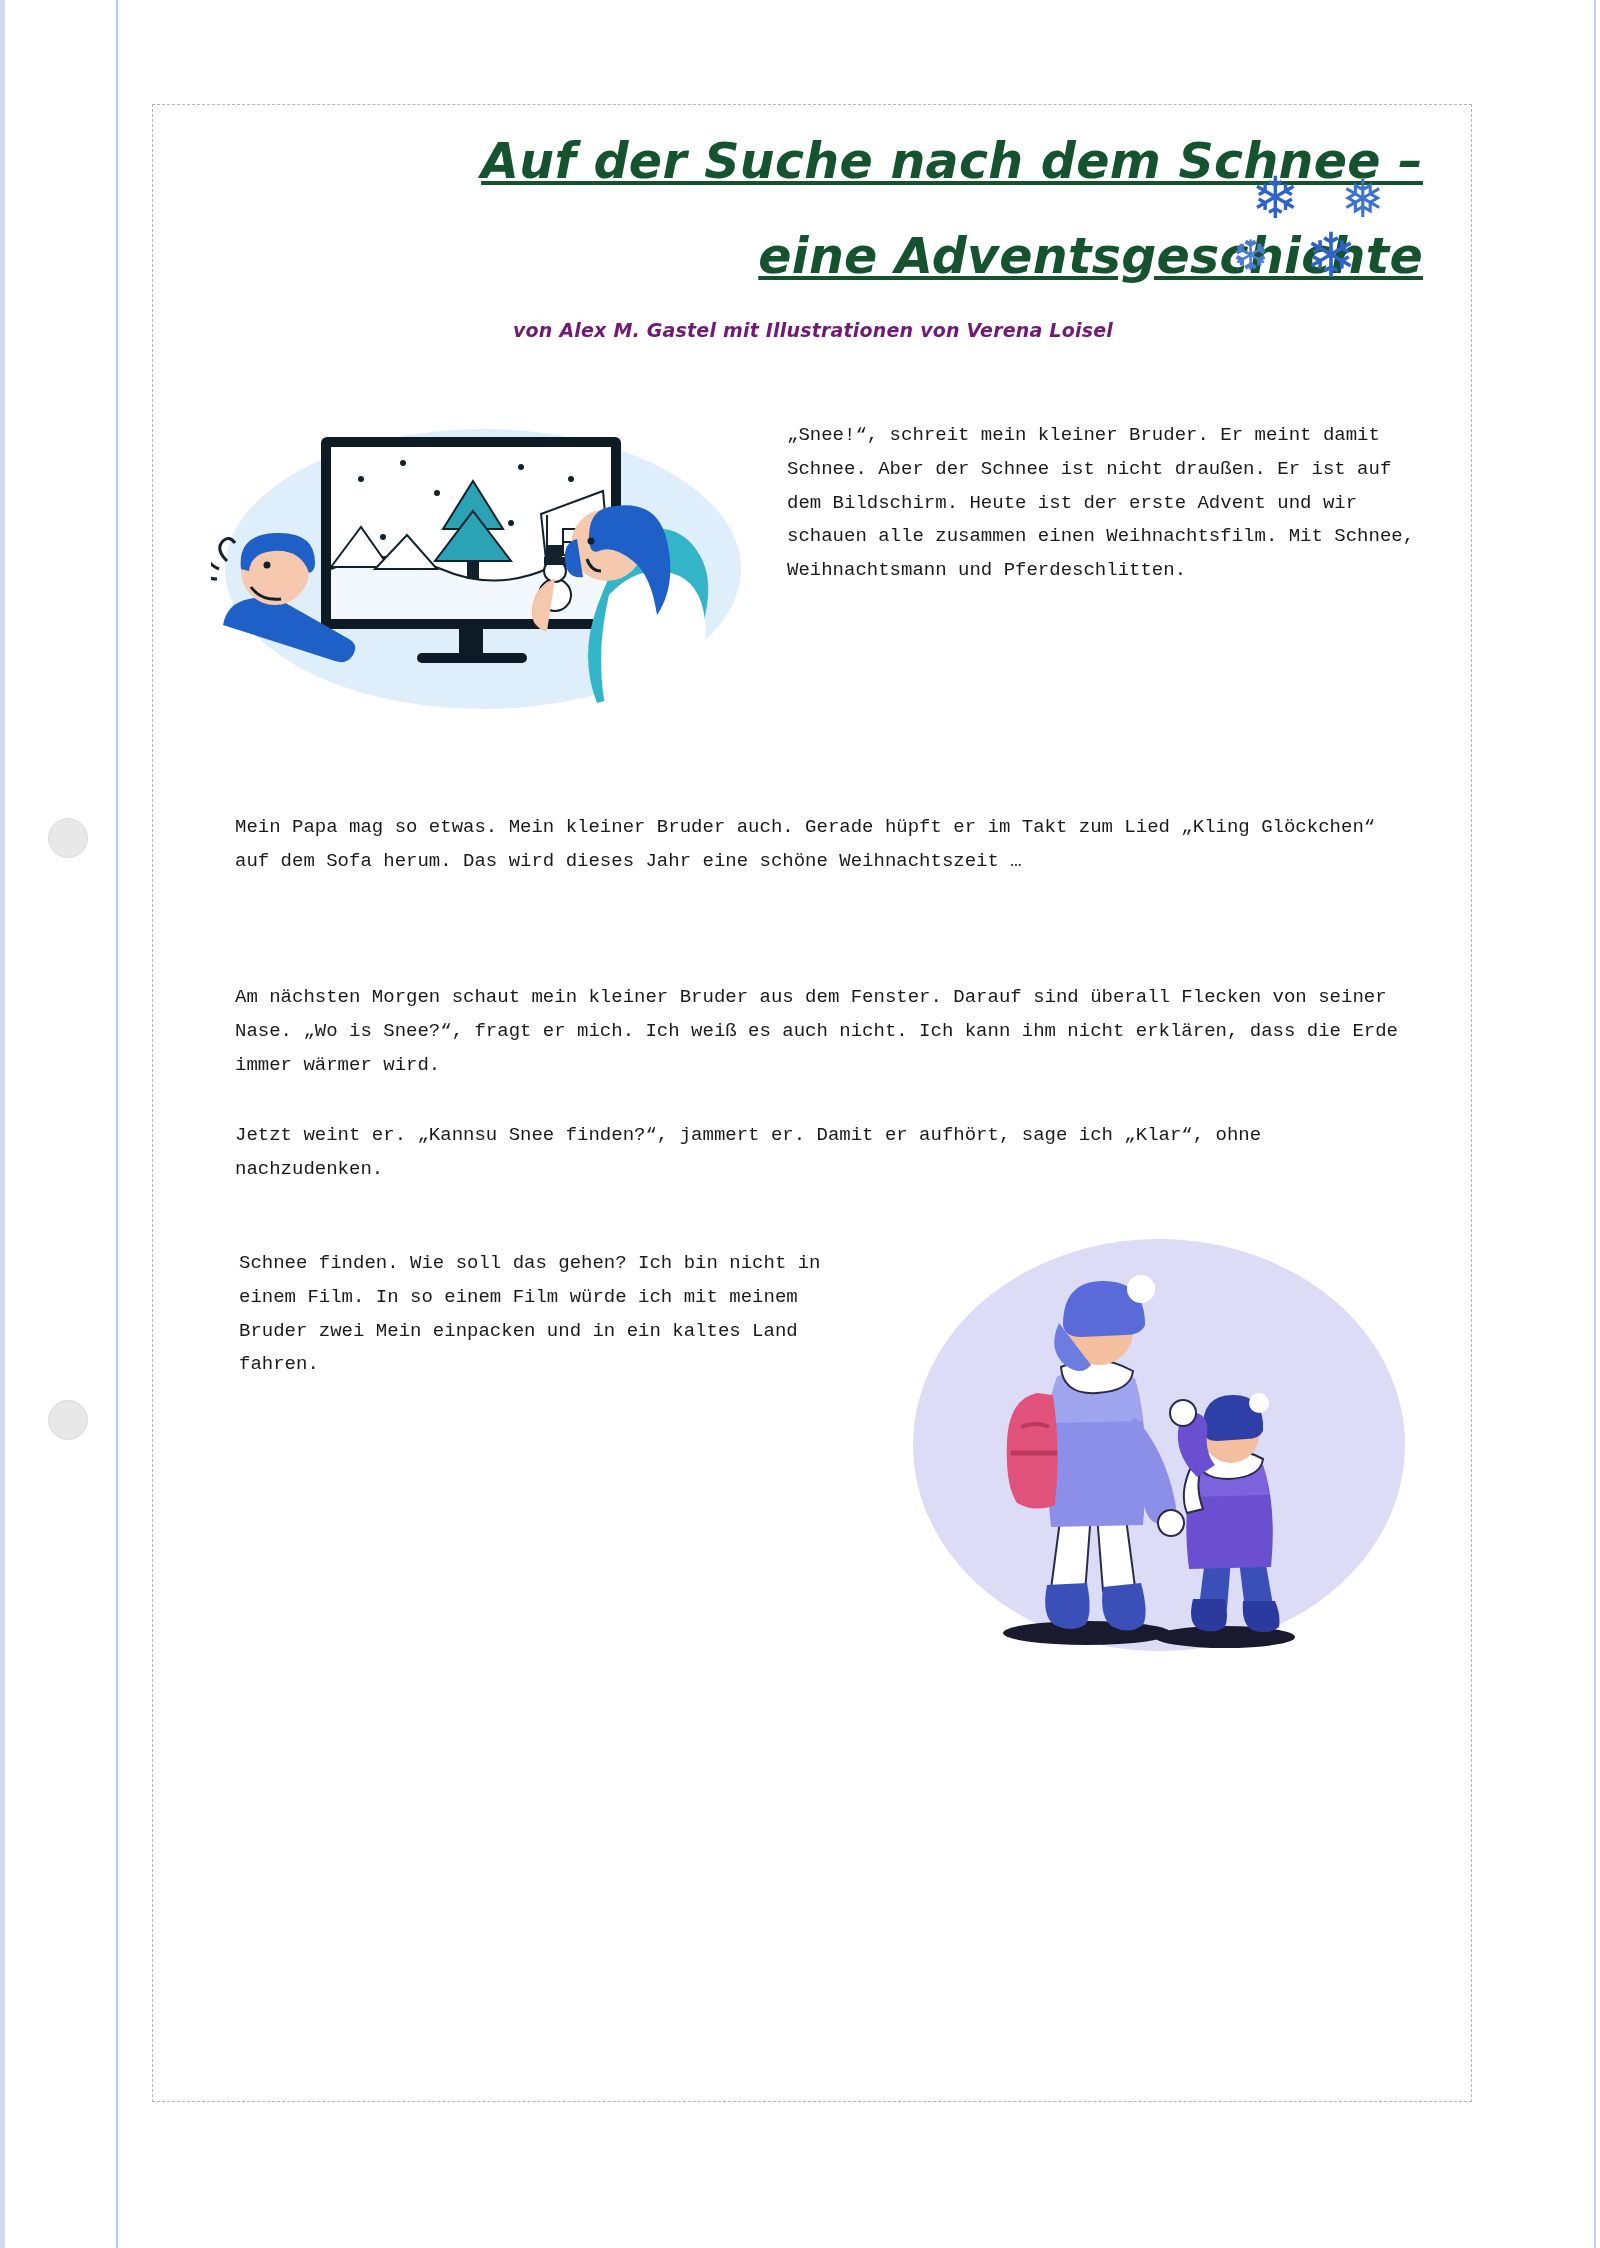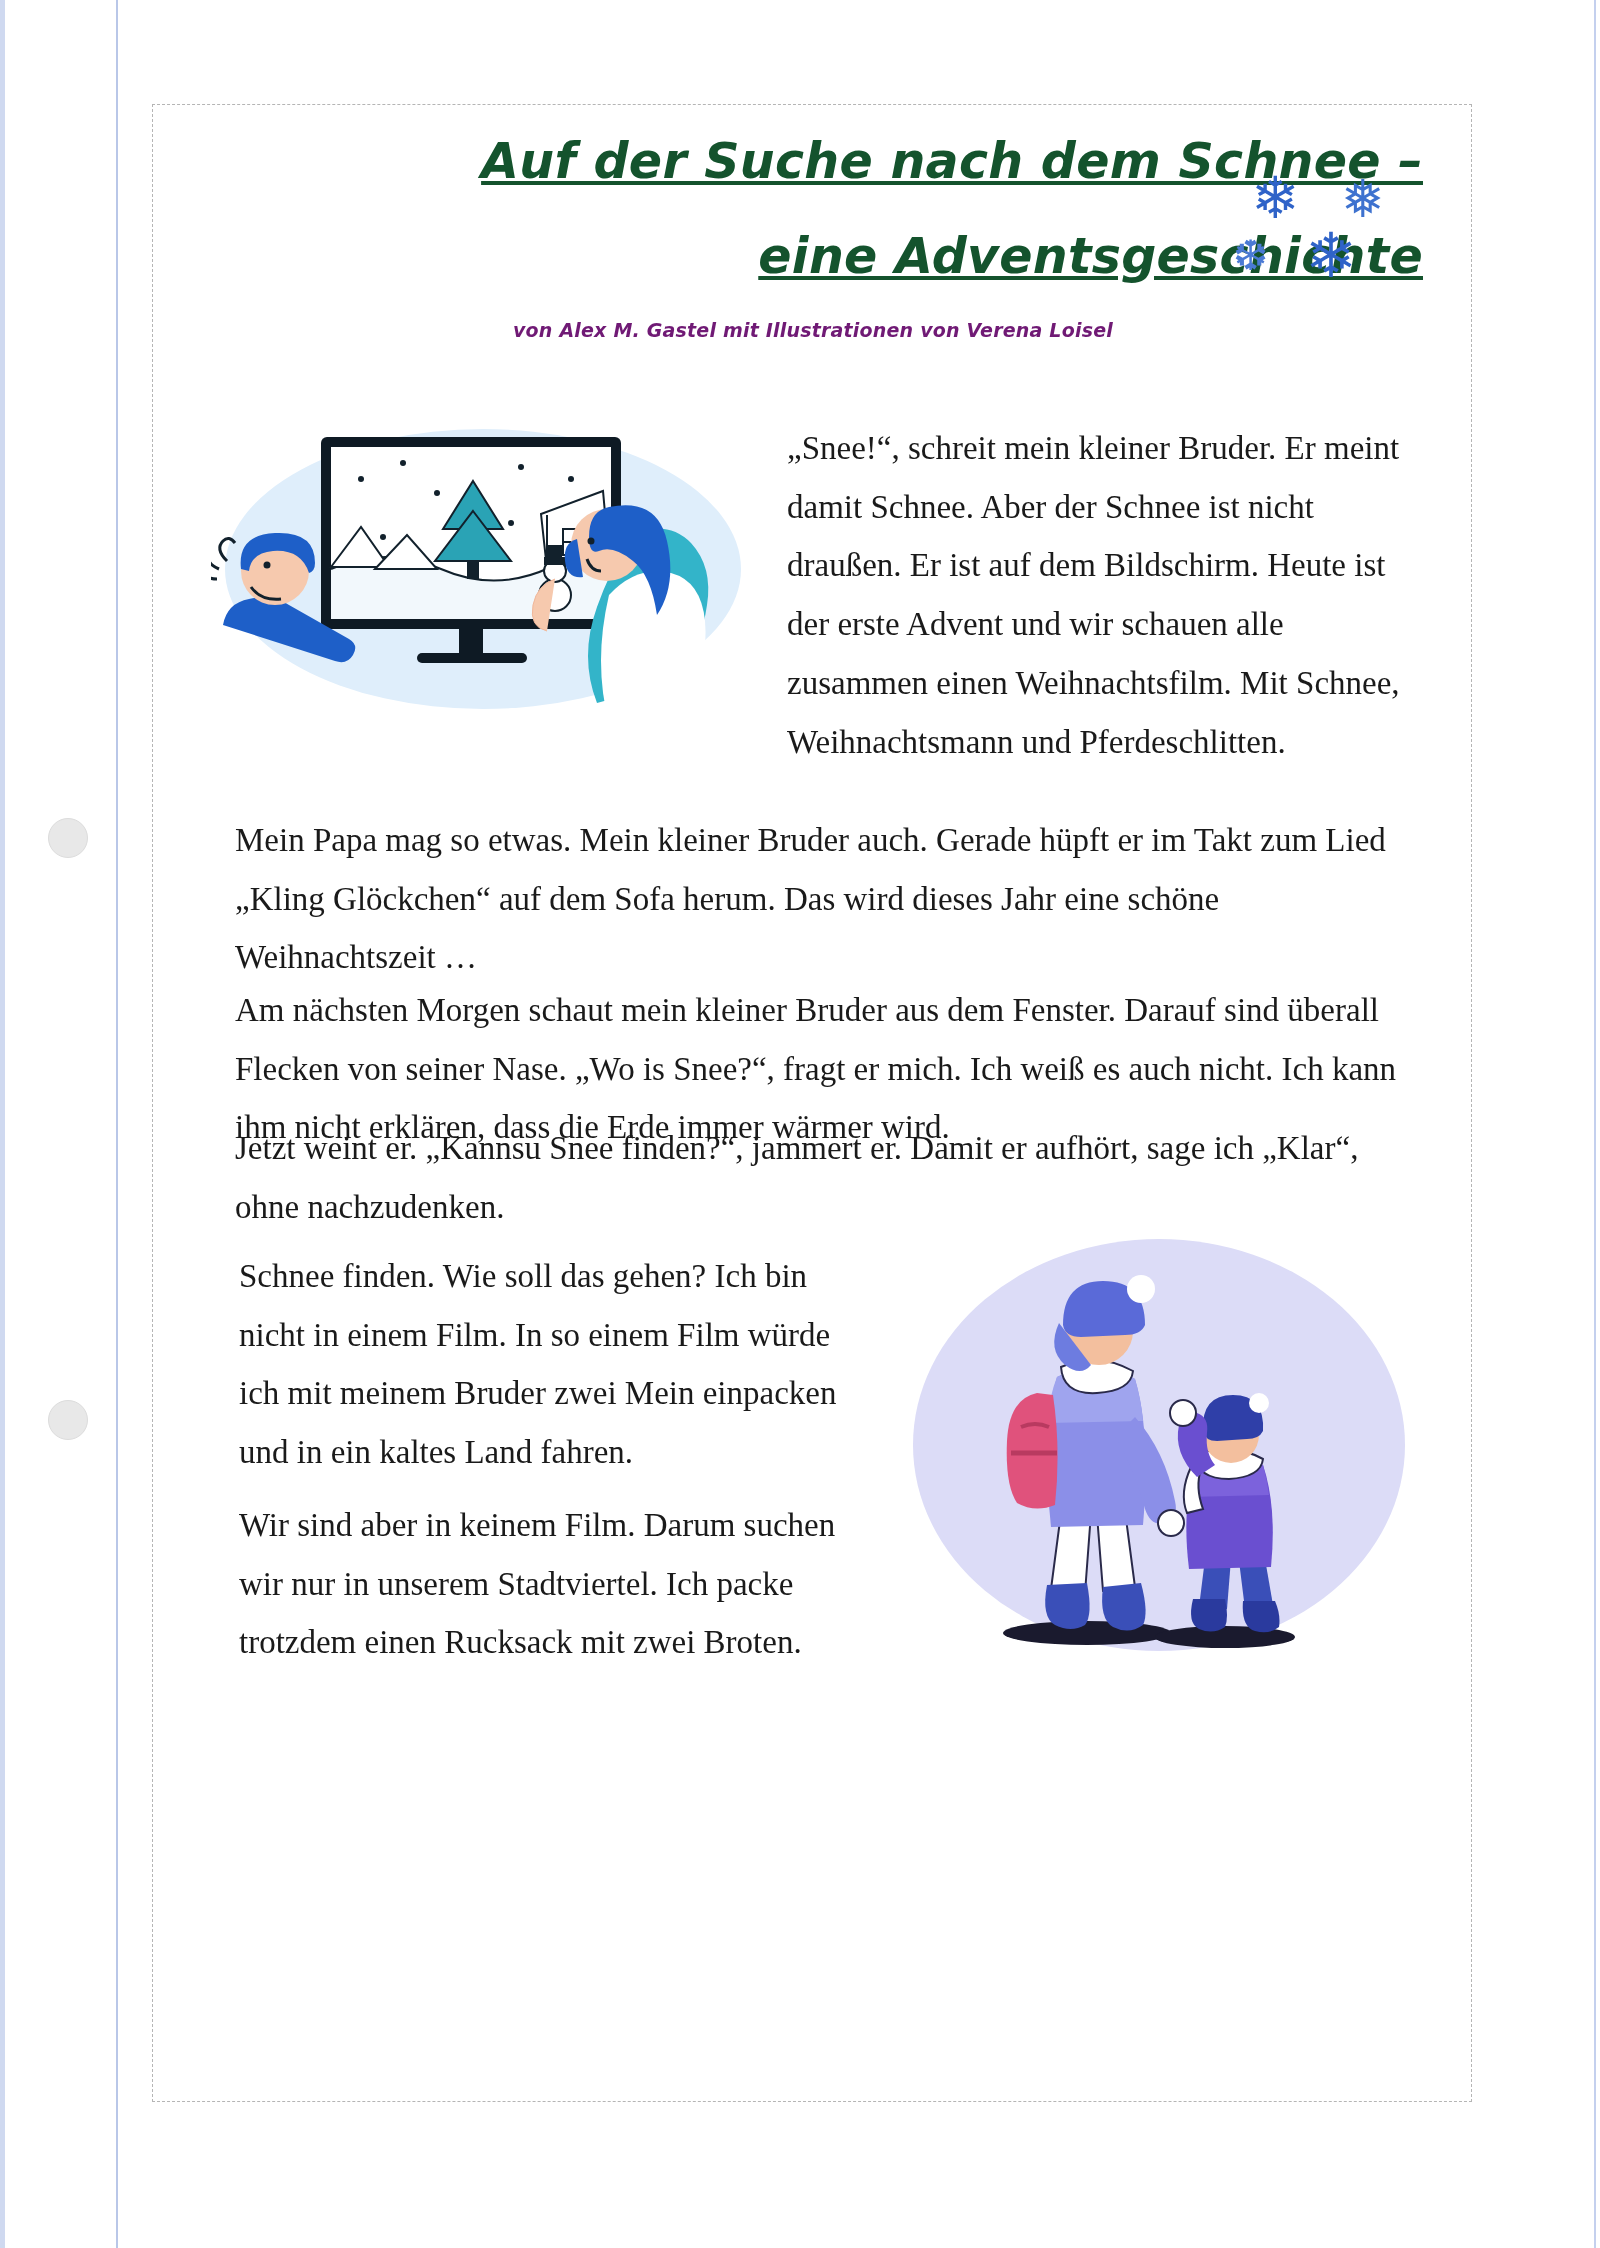--- a/index.html
+++ b/index.html
@@ -101,22 +101,22 @@
     height: 140px;
   }
   .sf { position: absolute; color: #3c6fd0; line-height: 1; }
   .sf.a { left: 18px;  top: 0px;   font-size: 58px; color: #2f63c8;}
   .sf.b { left: 108px; top: 4px;   font-size: 52px; color: #3e72cf;}
   .sf.c { left: 0px;   top: 66px;  font-size: 42px; color: #4a7ad4;}
   .sf.d { left: 72px;  top: 56px;  font-size: 62px; color: #2f63c8;}
 
   
   .body-text {
-    font-family: Liberation Serif, serif;
-    font-size: 33px;
+    font-family: Liberation Mono, monospace;
+    font-size: 19px;
     color: #1a1a1a;
     line-height: 1.78;
   }
 
   
   .sec1 {
     position: absolute;
     left: 0;
     top: 300px;
     width: 1220px;
@@ -281,21 +281,20 @@
         <p class="para">Am nächsten Morgen schaut mein kleiner Bruder aus dem Fenster. Darauf sind überall Flecken von seiner Nase. „Wo is Snee?“, fragt er mich. Ich weiß es auch nicht. Ich kann ihm nicht erklären, dass die Erde immer wärmer wird.</p>
       </div>
 
       <div class="p-block p4 body-text">
         <p class="para">Jetzt weint er. „Kannsu Snee finden?“, jammert er. Damit er aufhört, sage ich „Klar“, ohne nachzudenken.</p>
       </div>
 
       <div class="sec3">
         <div class="sec3-text body-text">
           <p class="para">Schnee finden. Wie soll das gehen? Ich bin nicht in einem Film. In so einem Film würde ich mit meinem Bruder zwei Mein einpacken und in ein kaltes Land fahren.</p>
-          <p class="para blk2">Wir sind aber in keinem Film. Darum suchen wir nur in unserem Stadtviertel. Ich packe trotzdem einen Rucksack mit zwei Broten.</p>
         </div>
 
         <div class="illus2">
           <svg viewBox="0 0 520 440" width="520" height="440">
             <ellipse cx="268" cy="218" rx="246" ry="206" fill="#dcdcf7"></ellipse>
 
             <ellipse cx="196" cy="406" rx="84" ry="12" fill="#1a1a2e"></ellipse>
             <ellipse cx="334" cy="410" rx="70" ry="11" fill="#1a1a2e"></ellipse>
 
             <g>

